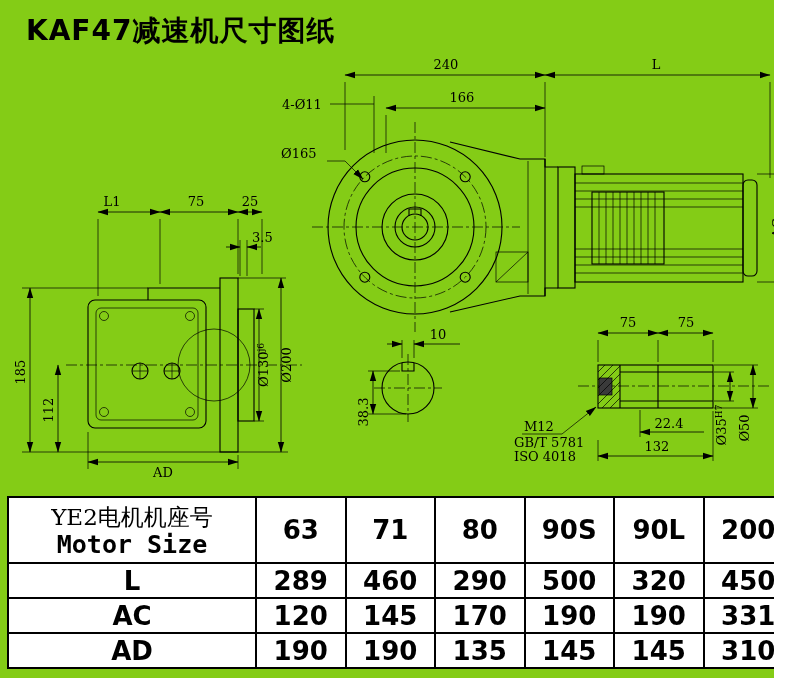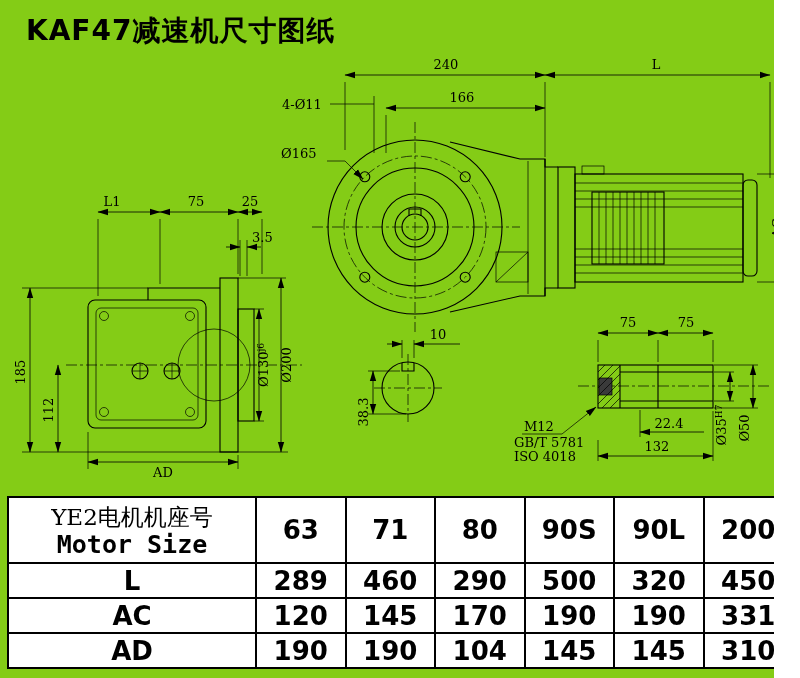--- a/index.html
+++ b/index.html
@@ -268,21 +268,21 @@
       <td class="num">145</td>
       <td class="num">170</td>
       <td class="num">190</td>
       <td class="num">190</td>
       <td class="num">331</td>
     </tr>
     <tr class="row">
       <td class="num">AD</td>
       <td class="num">190</td>
       <td class="num">190</td>
-      <td class="num">104</td>
+      <td class="num">135</td>
       <td class="num">145</td>
       <td class="num">145</td>
       <td class="num">310</td>
     </tr>
   </tbody>
     </table>
 
 </div>
 
 </body></html>

